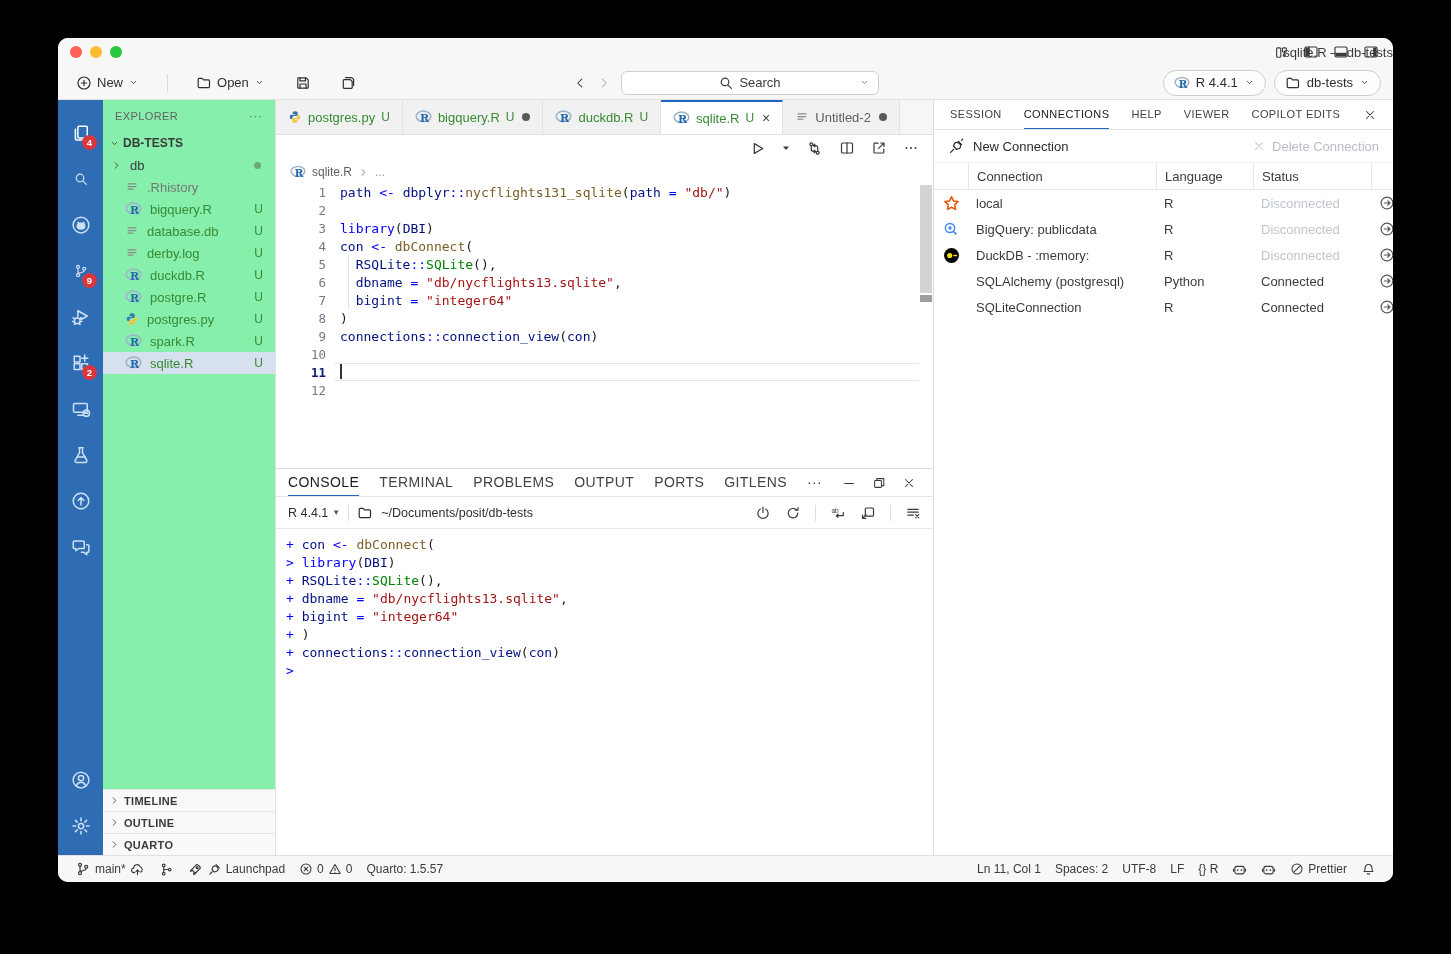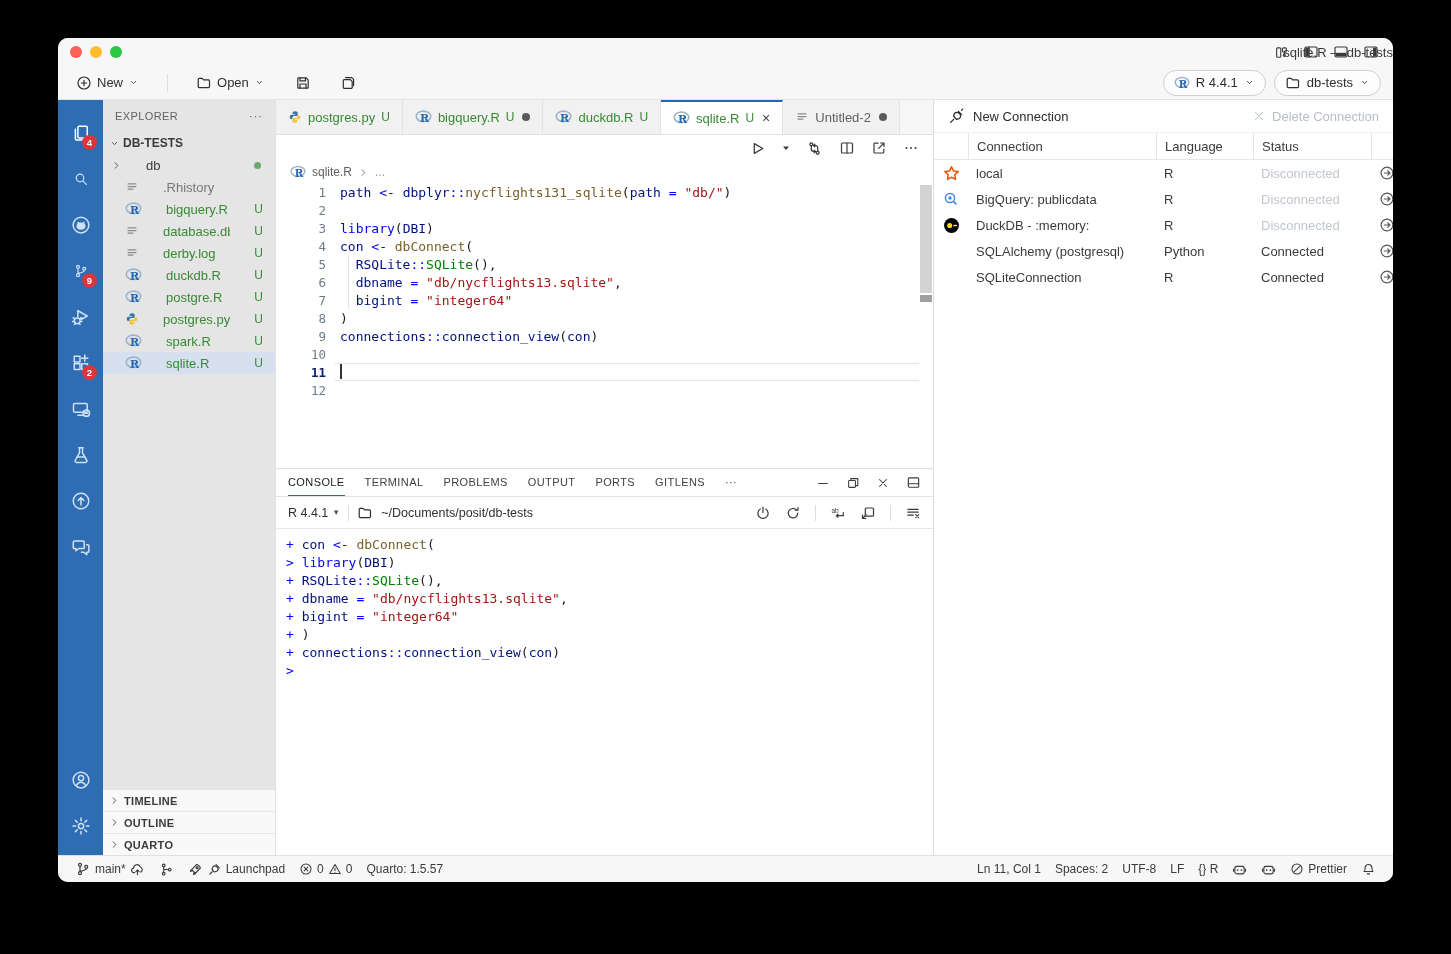--- a/index.html
+++ b/index.html
@@ -33,24 +33,24 @@
   .main { position:absolute; left:0; top:62px; right:0; bottom:27px; }
 
   
   .activitybar { position:absolute; left:0; top:0; width:45px; height:100%; background:#2e6db4; display:flex; flex-direction:column; align-items:center; padding-top:10px; }
   .act-item { position:relative; width:45px; height:46px; display:flex; align-items:center; justify-content:center; color:#cfe0f2; cursor:pointer; }
   .act-item.active { color:#ffffff; }
   .badge { position:absolute; right:6px; bottom:6px; min-width:15px; height:15px; border-radius:8px; background:#d9363e; color:#fff; font-size:9.5px; font-weight:bold; display:flex; align-items:center; justify-content:center; padding:0 3px; }
   .act-bottom { margin-top:auto; margin-bottom:6px; display:flex; flex-direction:column; align-items:center; }
 
   
-  .sidebar { position:absolute; left:45px; top:0; width:173px; height:100%; background:#e5e5e5; border-right:1px solid #e2e2e2; overflow:hidden; }
+  .sidebar { position:absolute; left:45px; top:0; width:173px; height:100%; background:#86efac; border-right:1px solid #e2e2e2; overflow:hidden; }
   .sb-header { height:32px; display:flex; align-items:center; justify-content:space-between; padding:0 12px; font-size:11px; letter-spacing:.4px; color:#616161; }
   .sb-root { height:22px; display:flex; align-items:center; gap:3px; padding:0 6px; font-weight:bold; font-size:12px; color:#3b3b3b; }
-  .file-row { height:22px; display:flex; align-items:center; padding:0 8px 0 22px; gap:24px; font-size:13px; color:#388a34; cursor:pointer; position:relative; }
+  .file-row { height:22px; display:flex; align-items:center; padding:0 8px 0 22px; gap:8px; font-size:13px; color:#388a34; cursor:pointer; position:relative; }
   .file-row.muted { color:#777; }
   .file-row.selected { background:#d7e0ee; }
   .file-row .fname { flex:1; white-space:nowrap; overflow:hidden; }
   .file-row .gitU { color:#388a34; font-size:12px; margin-right:4px; }
   .file-row.folder { padding-left:8px; font-weight:normal; color:#3b3b3b; }
   .gdot { width:7px; height:7px; border-radius:50%; background:#6fa86f; margin-right:6px; }
   .sb-sections { position:absolute; left:0; right:0; bottom:0; }
   .sb-section { height:22px; border-top:1px solid #e4e4e4; display:flex; align-items:center; gap:4px; padding:0 6px; font-size:11px; font-weight:bold; color:#3b3b3b; letter-spacing:.3px; cursor:pointer; background:#f9f9f9; }
 
   
@@ -71,21 +71,21 @@
   .code-line .code-text { padding-left:14px; white-space:pre; color:#1b1b1b; }
   .code-line.cur::before { content:""; position:absolute; left:58px; right:14px; top:0; bottom:0; border-top:1px solid #e6e6e6; border-bottom:1px solid #e6e6e6; }
   .indent-guide { position:absolute; left:72px; width:1px; background:#e3e3e3; }
   .cursor-caret { position:absolute; width:1.5px; height:15px; background:#333; }
   .ed-scrollbar { position:absolute; right:1px; top:2px; width:12px; height:108px; background:rgba(110,110,110,.30); }
   .ed-scrollmark { position:absolute; right:1px; top:112px; width:12px; height:7px; background:rgba(80,80,80,.55); }
 
   
   .console { position:absolute; left:0; bottom:0; width:100%; height:387px; border-top:1px solid #ddd; background:#fff; }
   .panel-tabs { height:28px; display:flex; align-items:center; padding:0 12px; gap:20px; border-bottom:1px solid #e5e5e5; }
-  .ptab { font-size:11px; letter-spacing:.4px; color:#424242; height:100%; display:flex; align-items:center; border-bottom:1.5px solid transparent; cursor:pointer; }
+  .ptab { font-size:14px; letter-spacing:.4px; color:#424242; height:100%; display:flex; align-items:center; border-bottom:1.5px solid transparent; cursor:pointer; }
   .ptab.active { border-bottom-color:#1e66c0; color:#1b1b1b; }
   .panel-tab-icons { margin-left:auto; display:flex; align-items:center; gap:16px; color:#3b3b3b; }
   .console-toolbar { height:32px; display:flex; align-items:center; padding:0 12px; gap:8px; border-bottom:1px solid #e8e8e8; font-size:12.5px; color:#2f2f2f; }
   .ct-sep { width:1px; height:16px; background:#ddd; }
   .ct-icons { margin-left:auto; display:flex; align-items:center; gap:14px; color:#3b3b3b; }
   .console-out { padding:8px 0 0 10px; font-family:"DejaVu Sans Mono",monospace; font-size:13px; }
   .console-out .cline { height:18px; white-space:pre; }
 
   
   .rightpanel { position:absolute; left:875px; top:0; width:460px; height:100%; background:#fff; border-left:1px solid #ddd; }
@@ -200,20 +200,48 @@
         </div>
       <div class="tb-btn">
           <span class="icon" id="ic-saveall">
             <svg width="16" height="16" viewBox="0 0 16 16" fill="none" stroke="currentColor" stroke-width="1.2" stroke-linecap="round" stroke-linejoin="round">
               <path d="M4.5 2.6h6.3l1.8 1.8v6.2"></path>
               <path d="M2.3 5.4a.7.7 0 0 1 .7-.7h6.4l1.8 1.8v6.1a.7.7 0 0 1-.7.7H3a.7.7 0 0 1-.7-.7z"></path>
             </svg>
           </span>
         </div>
     </div>
+    <div class="tb-center">
+      <span class="nav-arrow" id="ic-back">
+          <svg width="14" height="14" viewBox="0 0 16 16" fill="none" stroke="currentColor" stroke-width="1.2" stroke-linecap="round" stroke-linejoin="round">
+            <path d="M10 3.5L5.5 8l4.5 4.5"></path>
+          </svg>
+        </span>
+      <span class="nav-arrow dim" id="ic-fwd">
+          <svg width="14" height="14" viewBox="0 0 16 16" fill="none" stroke="currentColor" stroke-width="1.2" stroke-linecap="round" stroke-linejoin="round">
+            <path d="M6 3.5L10.5 8 6 12.5"></path>
+          </svg>
+        </span>
+      <div class="searchbox">
+        <span class="lbl">
+            <span class="icon" id="ic-search">
+              <svg width="16" height="16" viewBox="0 0 16 16" fill="none" stroke="currentColor" stroke-width="1.2" stroke-linecap="round" stroke-linejoin="round">
+                <circle cx="7" cy="7" r="3.8"></circle>
+                <path d="M9.8 9.8l3.6 3.6"></path>
+              </svg>
+            </span>
+            <span>Search</span>
+          </span>
+        <span class="chev icon" id="ic-search-chev">
+            <svg width="11" height="11" viewBox="0 0 16 16" fill="none" stroke="currentColor" stroke-width="1.2" stroke-linecap="round" stroke-linejoin="round">
+              <path d="M4.8 6.4L8 9.6l3.2-3.2"></path>
+            </svg>
+          </span>
+      </div>
+    </div>
     <div class="tb-right">
       <div class="pill">
         <span class="r-circ icon" id="ic-rlogo">
             <svg width="17" height="14" viewBox="0 0 17 14">
               <ellipse cx="8.5" cy="6.3" rx="7.3" ry="5.2" fill="none" stroke="#9db4c9" stroke-width="1.6"></ellipse>
               <text x="5" y="12" font-size="11" font-weight="bold" font-family="DejaVu Serif, serif" fill="#2767b0">R</text>
             </svg>
           </span>
         <span>R 4.4.1</span>
         <span class="icon" id="ic-int-chev">
@@ -744,20 +772,32 @@
             <div class="cline"><span style="color: rgb(0, 0, 255);">+</span><span style="color: rgb(27, 27, 27);"> </span><span style="color: rgb(0, 16, 128);">dbname</span><span style="color: rgb(0, 0, 255);"> = </span><span style="color: rgb(163, 21, 21);">"db/nycflights13.sqlite"</span><span style="color: rgb(27, 27, 27);">,</span></div>
             <div class="cline"><span style="color: rgb(0, 0, 255);">+</span><span style="color: rgb(27, 27, 27);"> </span><span style="color: rgb(0, 16, 128);">bigint</span><span style="color: rgb(0, 0, 255);"> = </span><span style="color: rgb(163, 21, 21);">"integer64"</span></div>
             <div class="cline"><span style="color: rgb(0, 0, 255);">+</span><span style="color: rgb(27, 27, 27);"> </span><span style="color: rgb(27, 27, 27);">)</span></div>
             <div class="cline"><span style="color: rgb(0, 0, 255);">+</span><span style="color: rgb(27, 27, 27);"> </span><span style="color: rgb(0, 16, 128);">connections</span><span style="color: rgb(0, 0, 255);">::</span><span style="color: rgb(0, 16, 128);">connection_view</span><span style="color: rgb(27, 27, 27);">(</span><span style="color: rgb(0, 16, 128);">con</span><span style="color: rgb(27, 27, 27);">)</span></div>
             <div class="cline"><span style="color: rgb(0, 0, 255);">&gt;</span></div>
           </div>
       </div>
     </div>
 
     <div class="rightpanel">
+      <div class="rp-tabs" id="rp-tabs">
+          <div class="rp-tab">SESSION</div>
+          <div class="rp-tab active">CONNECTIONS</div>
+          <div class="rp-tab">HELP</div>
+          <div class="rp-tab">VIEWER</div>
+          <div class="rp-tab">COPILOT EDITS</div>
+          <span class="icon rp-close">
+            <svg width="14" height="14" viewBox="0 0 16 16" fill="none" stroke="currentColor" stroke-width="1.2" stroke-linecap="round" stroke-linejoin="round">
+              <path d="M4 4l8 8M12 4l-8 8"></path>
+            </svg>
+          </span>
+        </div>
       <div class="rp-actions">
         <span class="newconn">
           <span class="icon" id="ic-newconn">
               <svg width="17" height="17" viewBox="0 0 16 16" fill="none" stroke="currentColor" stroke-width="1.2" stroke-linecap="round" stroke-linejoin="round">
                 <path d="M9.8 3.2l3 3M2.5 13.5l2.8-2.8M12.7 2.2l1.1-1.1"></path>
                 <path d="M5.2 7.8l3 3 2.6-.9a3 3 0 0 0-4.7-4.7z"></path>
               </svg>
             </span>
           <span>New Connection</span>
         </span>

